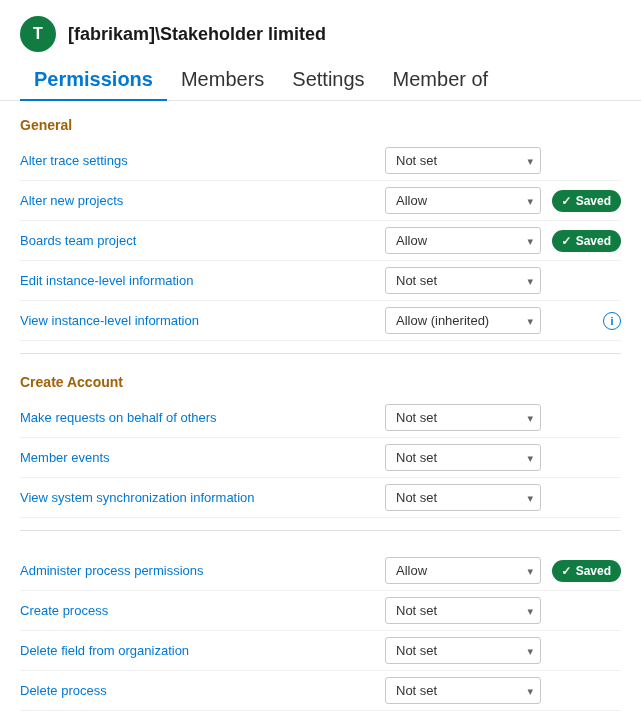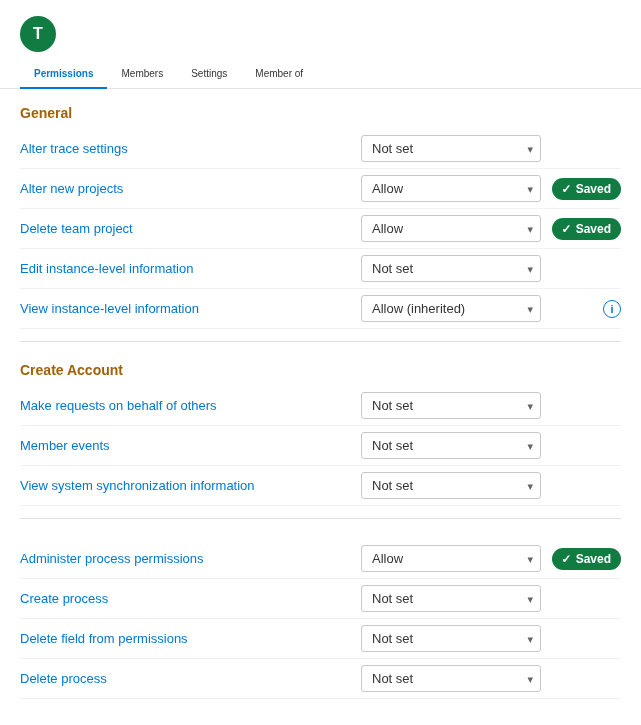--- a/index.html
+++ b/index.html
@@ -41,21 +41,21 @@
 
     .nav-tabs {
       display: flex;
       gap: 0;
       padding: 0 20px;
       border-bottom: 1px solid #e5e5e5;
     }
 
     .nav-tab {
       padding: 8px 14px;
-      font-size: 10px;
+      font-size: 20px;
       color: #333;
       cursor: pointer;
       border-bottom: 2px solid transparent;
       margin-bottom: -1px;
       text-decoration: none;
     }
 
     .nav-tab.active {
       color: #0078d4;
       border-bottom: 2px solid #0078d4;
@@ -87,21 +87,21 @@
 
     .permission-label {
       flex: 1;
       color: #0078d4;
       font-size: 13px;
       cursor: pointer;
     }
 
     .select-wrapper {
       position: relative;
-      width: 180px;
+      width: 156px;
       flex-shrink: 0;
     }
 
     .permission-select {
       width: 100%;
       padding: 5px 30px 5px 10px;
       border: 1px solid #c8c8c8;
       border-radius: 3px;
       background: #fff;
       font-size: 13px;
@@ -168,20 +168,21 @@
       justify-content: flex-end;
     }
   </style>
 <title>[fabrikam]\Stakeholder limited</title></head>
 <body>
 
 <div class="header">
   <div class="avatar">
     <span>T</span>
   </div>
+  <span class="header-title">[fabrikam]\Stakeholder limited</span>
 </div>
 
 <nav class="nav-tabs">
 <a class="nav-tab active">Permissions</a>
     <a class="nav-tab">Members</a>
     <a class="nav-tab">Settings</a>
     <a class="nav-tab">Member of</a>
   </nav>
 
 <div class="content">
@@ -196,21 +197,21 @@
         <span class="permission-label">Alter new projects</span>
         <div class="select-wrapper"><select class="permission-select"><option value="Not set">Not set</option><option value="Allow" selected="">Allow</option><option value="Deny">Deny</option><option value="Allow (inherited)">Allow (inherited)</option><option value="Deny (inherited)">Deny (inherited)</option></select><span class="select-arrow">▾</span></div>
         <div class="row-action">
           <div class="saved-badge">
             <span class="check">✓</span>
             <span>Saved</span>
           </div>
         </div>
       </div>
       <div class="permission-row">
-        <span class="permission-label">Delete team project</span>
+        <span class="permission-label">Boards team project</span>
         <div class="select-wrapper"><select class="permission-select"><option value="Not set">Not set</option><option value="Allow" selected="">Allow</option><option value="Deny">Deny</option><option value="Allow (inherited)">Allow (inherited)</option><option value="Deny (inherited)">Deny (inherited)</option></select><span class="select-arrow">▾</span></div>
         <div class="row-action">
           <div class="saved-badge">
             <span class="check">✓</span>
             <span>Saved</span>
           </div>
         </div>
       </div>
       <div class="permission-row">
         <span class="permission-label">Edit instance-level information</span>
@@ -255,21 +256,21 @@
             <span>Saved</span>
           </div>
         </div>
       </div>
       <div class="permission-row">
         <span class="permission-label">Create process</span>
         <div class="select-wrapper"><select class="permission-select"><option value="Not set">Not set</option><option value="Allow">Allow</option><option value="Deny">Deny</option><option value="Allow (inherited)">Allow (inherited)</option><option value="Deny (inherited)">Deny (inherited)</option></select><span class="select-arrow">▾</span></div>
         <div class="row-action"></div>
       </div>
       <div class="permission-row">
-        <span class="permission-label">Delete field from permissions</span>
+        <span class="permission-label">Delete field from organization</span>
         <div class="select-wrapper"><select class="permission-select"><option value="Not set">Not set</option><option value="Allow">Allow</option><option value="Deny">Deny</option><option value="Allow (inherited)">Allow (inherited)</option><option value="Deny (inherited)">Deny (inherited)</option></select><span class="select-arrow">▾</span></div>
         <div class="row-action"></div>
       </div>
       <div class="permission-row">
         <span class="permission-label">Delete process</span>
         <div class="select-wrapper"><select class="permission-select"><option value="Not set">Not set</option><option value="Allow">Allow</option><option value="Deny">Deny</option><option value="Allow (inherited)">Allow (inherited)</option><option value="Deny (inherited)">Deny (inherited)</option></select><span class="select-arrow">▾</span></div>
         <div class="row-action"></div>
       </div>
     </div>
   </div>

